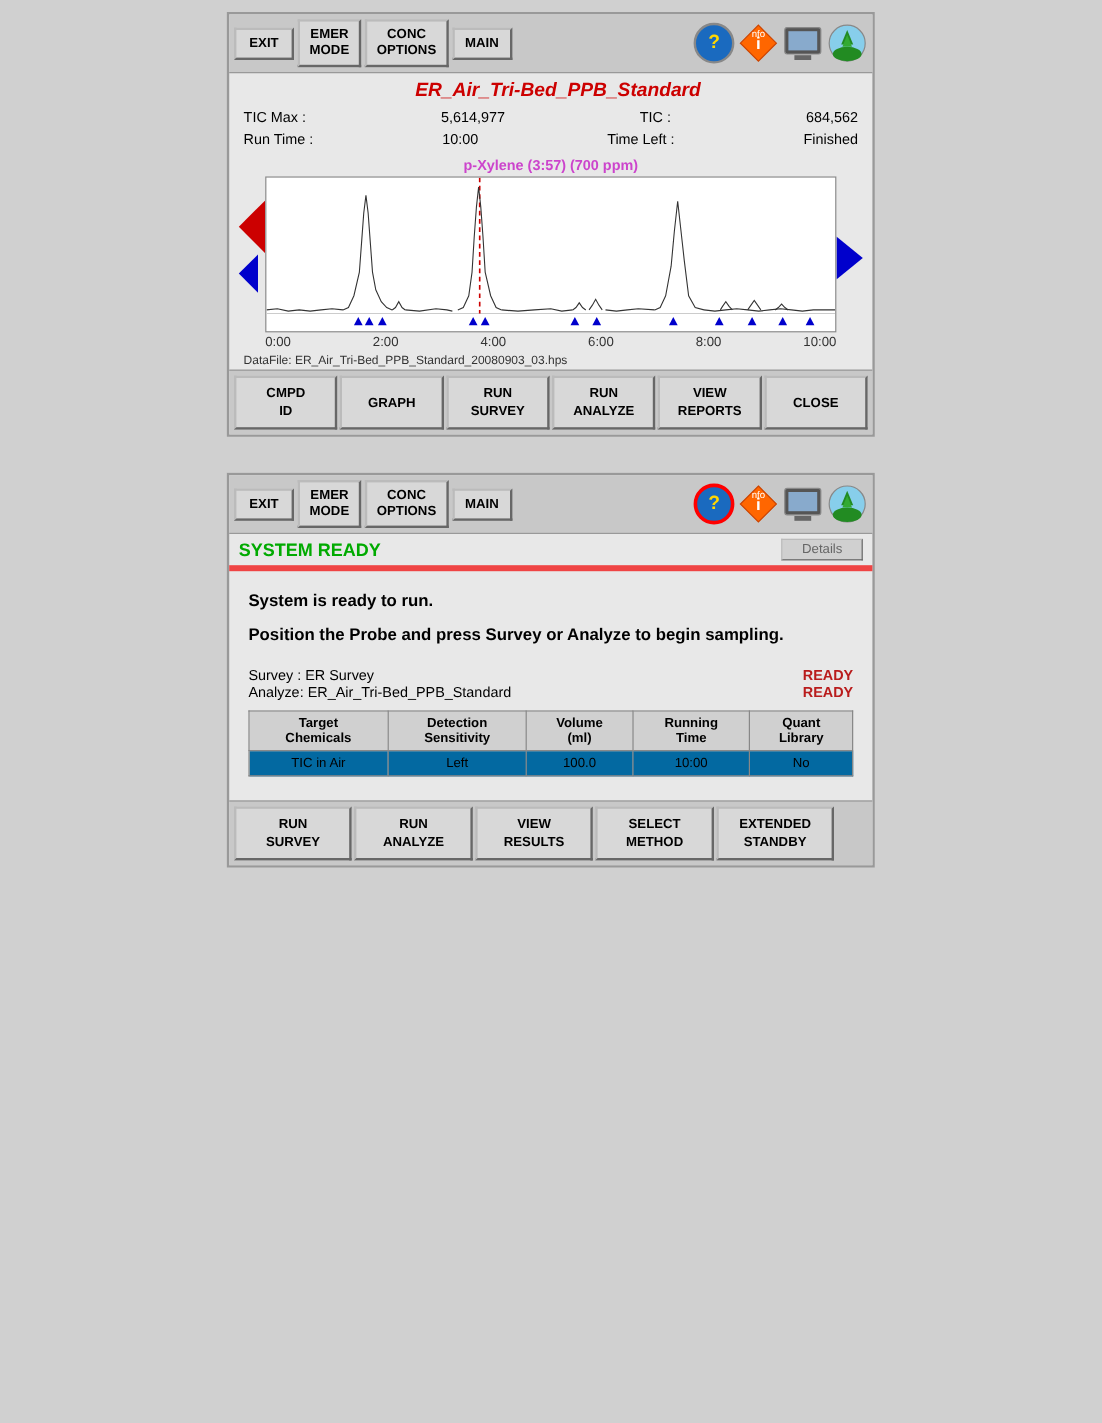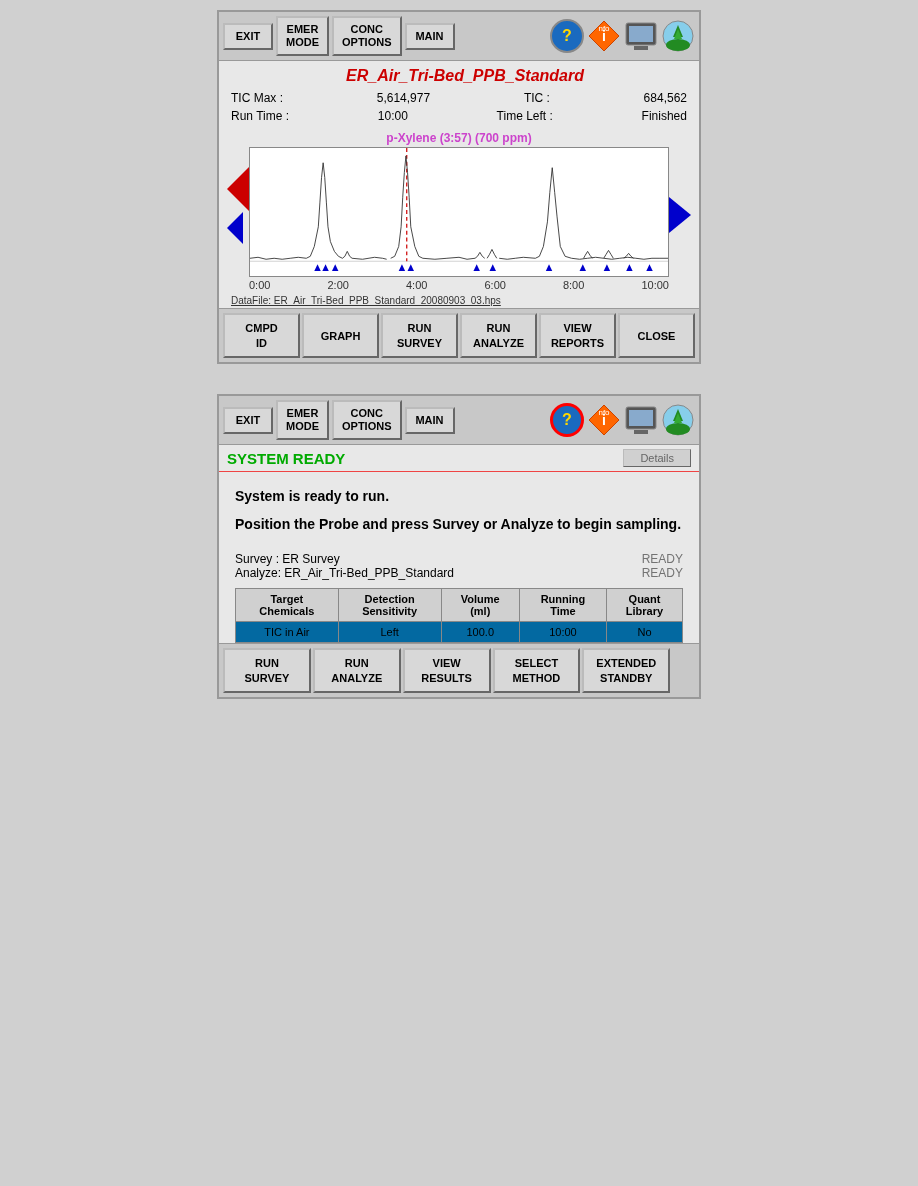--- a/index.html
+++ b/index.html
@@ -10,21 +10,21 @@
       min-height: 1186px;
       display: flex;
       flex-direction: column;
       align-items: center;
       padding: 10px 0;
     }
 
     .panel {
       background: #e8e8e8;
       border: 2px solid #999;
-      width: 484px;
+      width: 540px;
       margin-bottom: 20px;
     }
 
     
     .toolbar {
       display: flex;
       align-items: center;
       background: #c8c8c8;
       border-bottom: 1px solid #999;
       padding: 4px;
@@ -148,21 +148,20 @@
       justify-content: space-between;
       padding: 2px 0;
       font-size: 11px;
       color: #333;
     }
 
     .datafile-line {
       font-size: 10px;
       color: #333;
       padding: 2px 12px;
-      text-decoration: underline;
     }
 
     
     .action-toolbar {
       display: flex;
       gap: 2px;
       padding: 4px;
       background: #c8c8c8;
       border-top: 1px solid #999;
     }
@@ -178,21 +177,21 @@
       text-align: center;
       line-height: 1.3;
     }
 
     
     .status-bar {
       display: flex;
       justify-content: space-between;
       align-items: center;
       padding: 4px 8px;
-      border-bottom: 1px solid #ef4444;
+      border-bottom: 5px solid #ef4444;
     }
 
     .status-ready {
       color: #00aa00;
       font-size: 15px;
       font-weight: bold;
     }
 
     .details-btn {
       background: #d0d0d0;
@@ -215,26 +214,26 @@
     .survey-info {
       padding: 0 16px 8px;
       font-size: 12px;
     }
 
     .survey-info .survey-row {
       display: flex;
       justify-content: space-between;
     }
 
-    .ready-green { color: #737373; font-weight: normal; }
+    .ready-green { color: #b91c1c; font-weight: bold; }
 
     
     .method-table {
       width: calc(100% - 32px);
-      margin: 0 16px 0;
+      margin: 0 16px 20px;
       border-collapse: collapse;
       font-size: 11px;
     }
 
     .method-table th, .method-table td {
       border: 1px solid #888;
       padding: 4px 6px;
       text-align: center;
       vertical-align: middle;
     }

